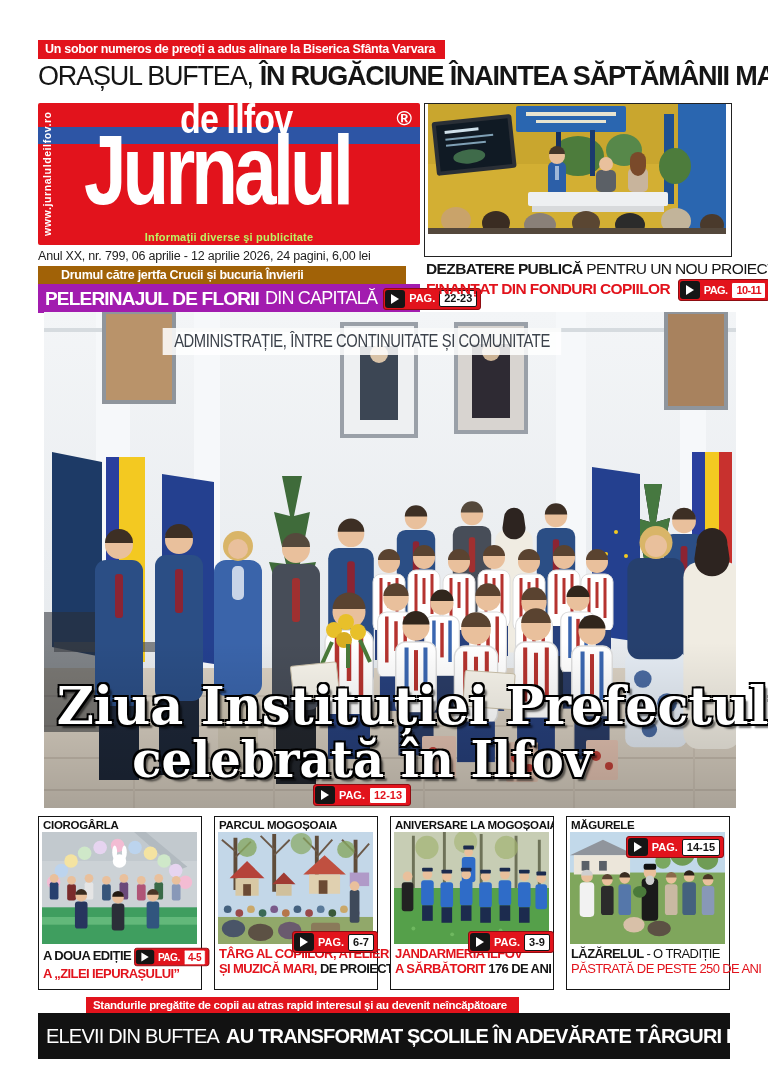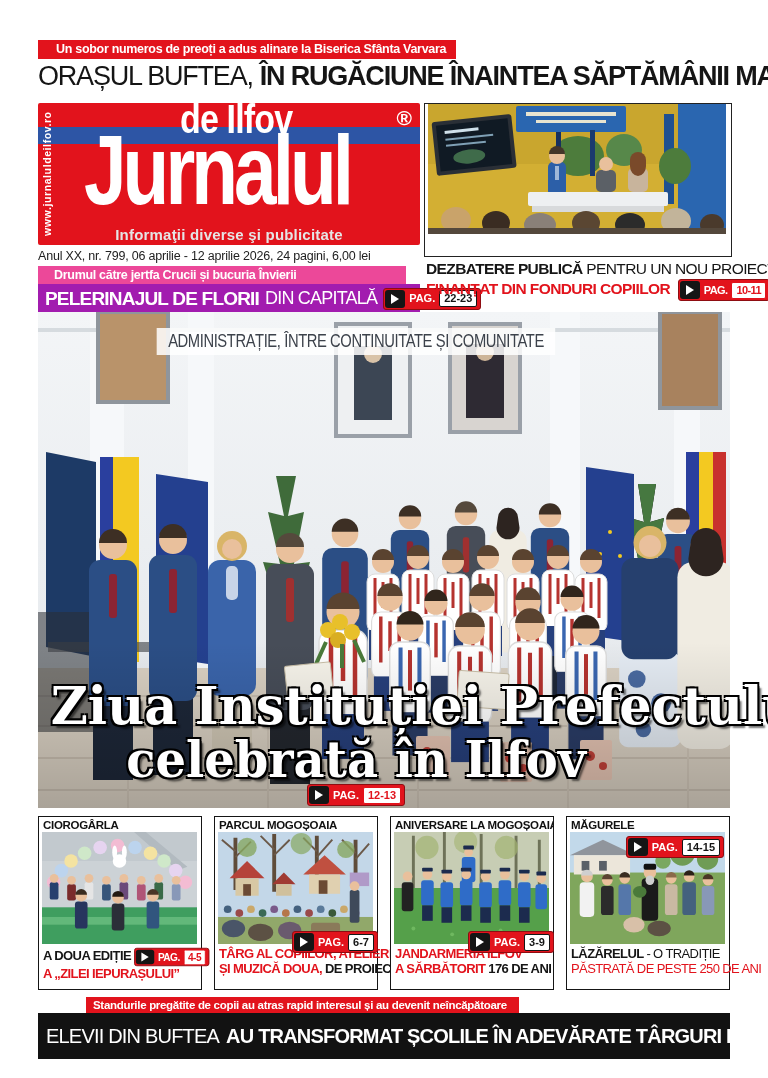--- a/index.html
+++ b/index.html
@@ -3,23 +3,23 @@
 <meta charset="utf-8">
 <style>
   html,body{margin:0;padding:0;}
   body{
     width:768px;height:1078px;position:relative;background:#ffffff;
     font-family:"Liberation Sans",sans-serif;color:#121212;overflow:hidden;
   }
   .abs{position:absolute;}
   
   .red-strip{background:#e2131c;color:#fff;font-weight:bold;font-size:12.5px;
-    letter-spacing:-.3px;padding:2px 10px 3px 18px;display:inline-block;white-space:nowrap;}
-  .black-strip{background:#ec4899;color:#fff;font-weight:bold;font-size:12.5px;
-    letter-spacing:-.3px;padding:2px 10px 3px 16px;display:inline-block;white-space:nowrap;}
+    letter-spacing:-.3px;padding:2px 10px 3px 7px;display:inline-block;white-space:nowrap;}
+  .black-strip{background:#a16207;color:#fff;font-weight:bold;font-size:12.5px;
+    letter-spacing:-.3px;padding:2px 10px 3px 23px;display:inline-block;white-space:nowrap;}
   
   .h-top{font-size:27px;font-weight:bold;letter-spacing:-1.2px;white-space:nowrap;color:#151515;}
   .h-top .lt{font-weight:normal;}
   .seg-gap{display:inline-block;width:7px;}
   
   .pag{display:inline-flex;align-items:center;vertical-align:middle;height:18px;
     border-radius:3px;font-weight:bold;font-size:11px;line-height:1;}
   .pag .ab{background:#151515;border-radius:3px;height:18px;min-width:20px;
     display:inline-flex;align-items:center;justify-content:center;}
   .pag .tri{width:0;height:0;border-left:8px solid #fff;border-top:5px solid transparent;
@@ -34,22 +34,22 @@
   .logo{background:#e2131c;border-radius:2px;overflow:hidden;}
   .logo .bluebar{position:absolute;left:0;top:24px;width:100%;height:17px;background:#2d55a5;}
   .logo .site{position:absolute;left:3px;top:6px;bottom:6px;color:#fff;font-weight:bold;
     font-size:10.5px;letter-spacing:.6px;writing-mode:vertical-rl;transform:rotate(180deg);
     text-align:center;}
   .logo .sub{position:absolute;left:142px;top:-6px;color:#fff;font-weight:bold;font-size:40px;
     letter-spacing:-1px;transform:scaleX(.85);transform-origin:0 50%;white-space:nowrap;}
   .logo .ttl{position:absolute;left:46px;top:18px;color:#fff;font-weight:bold;font-size:98px;
     line-height:1;letter-spacing:-5px;transform:scaleX(.78);transform-origin:0 0;white-space:nowrap;}
   .logo .reg{position:absolute;right:8px;top:3px;color:#fff;font-size:21px;font-weight:bold;}
-  .logo .tag{position:absolute;left:0;right:0;bottom:2px;text-align:center;color:#e5e5e5;
-    font-weight:bold;font-size:15px;letter-spacing:.2px;}
+  .logo .tag{position:absolute;left:0;right:0;bottom:2px;text-align:center;color:#bef264;
+    font-weight:bold;font-size:11px;letter-spacing:.2px;}
   .issue{font-size:12.5px;color:#222;letter-spacing:-.2px;}
   
   .pilg{background:#a21caf;color:#fff;display:flex;align-items:center;padding:0 5px 0 7px;
     white-space:nowrap;}
   .pilg .b1{font-weight:bold;font-size:19px;letter-spacing:-.8px;}
   .pilg .b2{font-weight:normal;font-size:18px;letter-spacing:-.8px;margin-left:6px;}
   .pilg .pag{margin-left:6px;}
   
   .fbox{border:1px solid #222;}
   .boxlabel{font-weight:bold;font-size:11.5px;letter-spacing:-.3px;color:#111;
@@ -173,21 +173,21 @@
   <span>FINANȚAT DIN FONDURI COPIILOR</span>
   <span class="pag pag-red" style="margin-left:4px;">
     <span class="ab">
         <span class="tri"></span>
       </span>
     <span class="word">PAG.</span>
     <span class="num">10-11</span>
   </span>
 </div>
 
-<div class="abs" style="left:38px;top:312px;width:636px;height:496px;">
+<div class="abs" style="left:44px;top:312px;width:636px;height:496px;">
   <svg width="692" height="496" viewBox="0 0 692 496" preserveAspectRatio="none">
     <defs>
       <linearGradient id="wallg" x1="0" y1="0" x2="0" y2="1">
         <stop offset="0" stop-color="#f3f5f7"></stop>
           <stop offset="1" stop-color="#e2e6ea"></stop>
       </linearGradient>
       <linearGradient id="shade" x1="0" y1="0" x2="0" y2="1">
         <stop offset="0" stop-color="rgba(0,0,0,0)"></stop>
           <stop offset="1" stop-color="rgba(0,0,0,.22)"></stop>
       </linearGradient>
@@ -474,21 +474,21 @@
       <span class="ab">
           <span class="tri"></span>
         </span>
       <span class="word">PAG.</span>
       <span class="num nblack">6-7</span>
     </span>
   </div>
   <div class="txt">
     <div class="s-line red">TÂRG AL COPIILOR, ATELIERE</div>
     <div class="s-line">
-      <span class="red">ȘI MUZICĂ DOUA,</span>
+      <span class="red">ȘI MUZICĂ MARI,</span>
       <span class="blk">DE PROIECT</span>
     </div>
   </div>
 </div>
 
 <div class="card" style="left:390px;">
   <div class="boxlabel">ANIVERSARE LA MOGOȘOAIA</div>
   <div class="photo">
     <svg width="155" height="112" viewBox="0 0 160 116" preserveAspectRatio="none">
       <rect width="160" height="116" fill="#c7cdb4"></rect>

